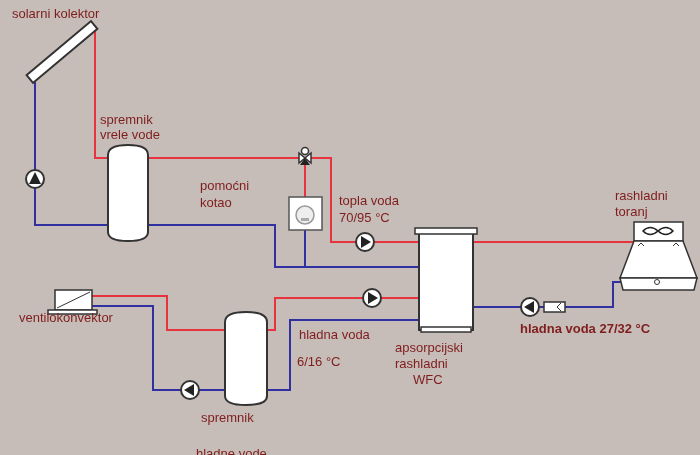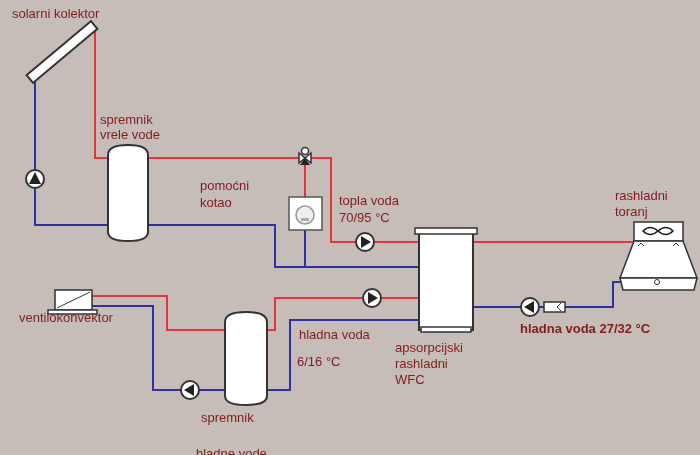--- a/index.html
+++ b/index.html
@@ -117,16 +117,16 @@
 <div class="lbl r" style="left:200px;top:195px;width:80px;">kotao</div>
 <div class="lbl" style="left:339px;top:193px;">topla voda</div>
 <div class="lbl" style="left:339px;top:210px;">70/95 °C</div>
 <div class="lbl c" style="left:615px;top:188px;width:90px;">rashladni</div>
 <div class="lbl c" style="left:615px;top:204px;width:90px;">toranj</div>
 <div class="lbl" style="left:19px;top:270px;margin-top:40px;">ventilokonvektor</div>
 <div class="lbl" style="left:299px;top:327px;">hladna voda</div>
 <div class="lbl" style="left:297px;top:354px;">6/16 °C</div>
 <div class="lbl c" style="left:395px;top:340px;width:100px;">apsorpcijski</div>
 <div class="lbl c" style="left:395px;top:356px;width:100px;">rashladni</div>
-<div class="lbl c" style="left:395px;top:372px;width:100px;">WFC</div>
+<div class="lbl c" style="left:413px;top:372px;width:100px;">WFC</div>
 <div class="lbl" style="left:520px;top:321px;font-weight:bold;">hladna voda 27/32 °C</div>
 <div class="lbl c" style="left:201px;top:410px;width:90px;">spremnik</div>
 <div class="lbl c" style="left:196px;top:446px;width:100px;">hladne vode</div>
 
 </body></html>

